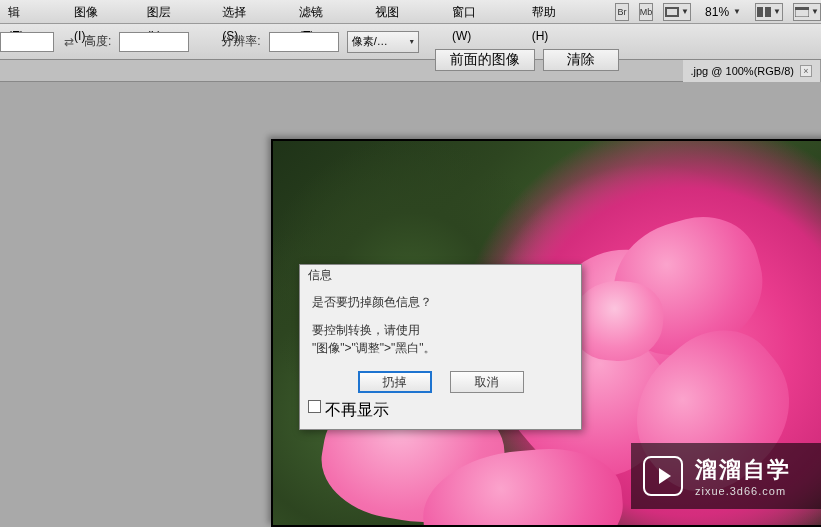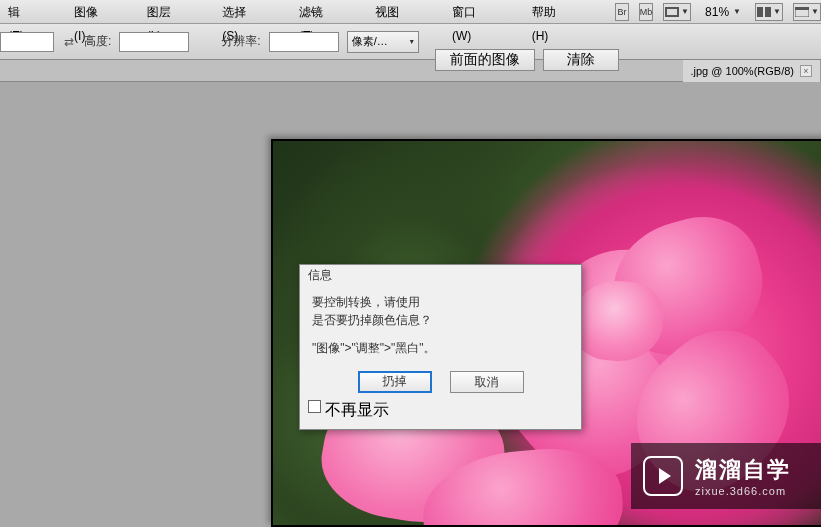--- a/index.html
+++ b/index.html
@@ -196,21 +196,20 @@
     height: 22px;
     background: linear-gradient(#fdfdfd,#e6e6e6);
     border: 1px solid #8a8a8a;
     display: flex;
     align-items: center;
     justify-content: center;
     font-size: 12px;
   }
   .dlg-btn.primary {
     border: 2px solid #1e74d0;
-    font-family: Liberation Mono, monospace;
   }
   .dialog-checkbox {
     position: absolute;
     bottom: 8px;
     left: 8px;
     display: flex;
     align-items: flex-start;
     gap: 4px;
     font-size: 16px;
   }
@@ -333,22 +332,22 @@
       <div class="petal" style="top:180px;left:230px;width:170px;height:150px;transform:rotate(50deg);"></div>
       <div class="petal" style="top:200px;left:360px;width:160px;height:140px;transform:rotate(-40deg);"></div>
       <div class="petal" style="top:250px;left:50px;width:180px;height:130px;transform:rotate(10deg);background:radial-gradient(circle at 40% 30%, #fcb5d6, #f470ae 60%, #ed5fa0);"></div>
       <div class="petal" style="top:310px;left:150px;width:200px;height:120px;transform:rotate(-5deg);background:radial-gradient(circle at 40% 30%, #fba3cc, #f15da5 60%, #e83a8c);"></div>
       <div class="petal" style="top:140px;left:300px;width:90px;height:80px;transform:rotate(5deg);background:radial-gradient(circle at 45% 35%, #fcc4de, #f883ba 55%, #ef5ea3);"></div>
     </div>
 
     <div class="dialog">
       <div class="dialog-title">信息</div>
       <div class="dialog-body">
+        <div style="margin-bottom:10px;">是否要扔掉颜色信息？</div>
         <div>要控制转换，请使用</div>
-        <div style="margin-bottom:10px;">是否要扔掉颜色信息？</div>
         <div>"图像"&gt;"调整"&gt;"黑白"。</div>
         <div class="dialog-buttons">
           <div class="dlg-btn primary">扔掉</div>
           <div class="dlg-btn">取消</div>
         </div>
       </div>
       <div class="dialog-checkbox">
         <div class="cb"></div>
         <span>不再显示</span>
       </div>

